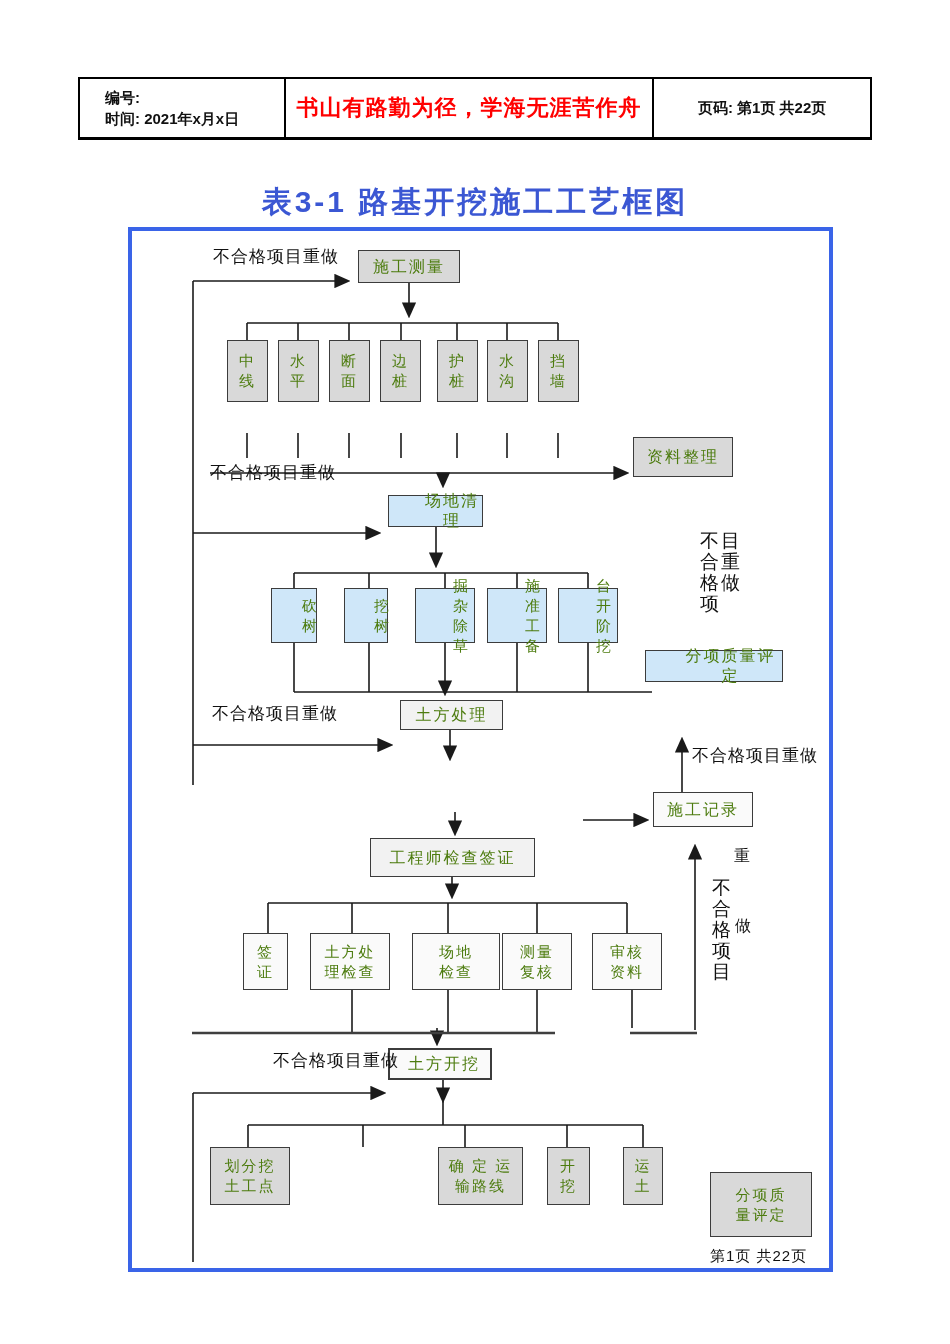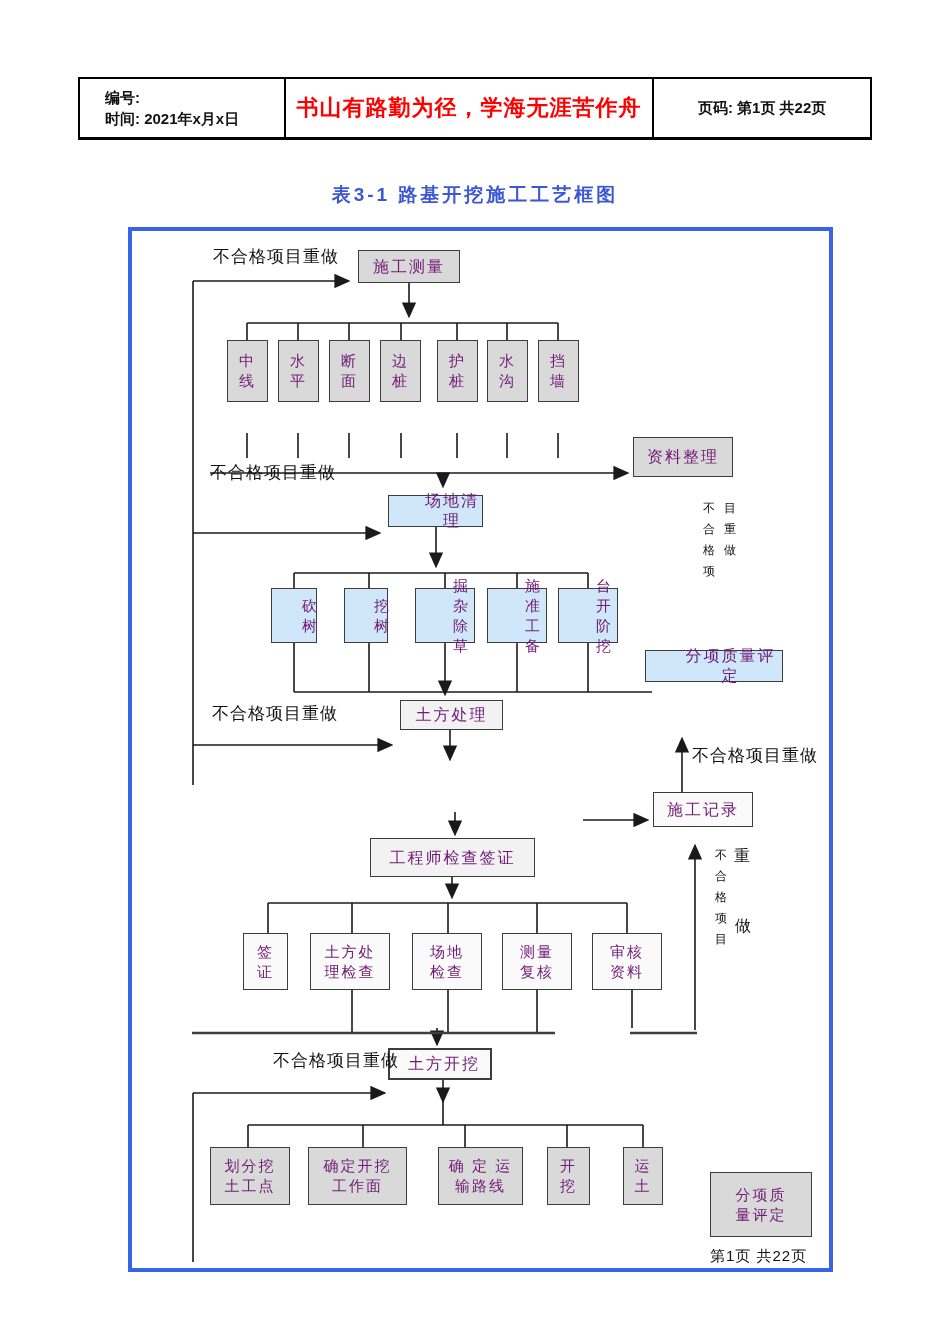--- a/index.html
+++ b/index.html
@@ -9,39 +9,39 @@
   .hdr{position:absolute;left:78px;top:77px;width:794px;height:63px;display:flex;
        border:2px solid #000;border-bottom:3px solid #000;box-sizing:border-box;}
   .hdr-cell{box-sizing:border-box;display:flex;flex-direction:column;justify-content:center;}
   .hdr-c1{width:205px;padding-left:25px;font-size:15px;font-weight:bold;line-height:21px;}
   .hdr-c2{width:372px;border-left:2px solid #000;border-right:2px solid #000;
           align-items:center;justify-content:center;}
   .hdr-c2 span{font-size:22px;font-weight:bold;color:#ff0000;letter-spacing:1px;white-space:nowrap;}
   .hdr-c3{width:217px;align-items:center;font-size:15px;font-weight:bold;}
   
   .title{position:absolute;left:0;right:0;top:182px;text-align:center;
-         font-size:19px;font-weight:bold;color:#3b57d3;letter-spacing:3px;}
+         font-size:30px;font-weight:bold;color:#3b57d3;letter-spacing:3px;}
   
   .frame{position:absolute;left:128px;top:227px;width:705px;height:1045px;
          border:4px solid #3a64e8;box-sizing:border-box;}
   
   .lines{position:absolute;left:0;top:0;pointer-events:none;}
   
   .node{position:absolute;box-sizing:border-box;border:1.6px solid #3c3c3c;background:#fafafa;
         display:flex;align-items:center;justify-content:center;text-align:center;
-        white-space:pre-line;font-size:15px;line-height:20px;letter-spacing:2px;color:#701a75;}
+        white-space:pre-line;font-size:15px;line-height:20px;letter-spacing:2px;color:#4d7c0f;}
   .node.g{background:#d9d9d9;}
   .node.b{background:#cfe7f9;padding-left:33px;}
   .node.lg{background:#f2f2f2;}
   .node.big{font-size:16px;}
   .node.thick{border-width:2px;padding-left:8px;}
   
   .fb{position:absolute;font-size:17px;color:#111;letter-spacing:1px;white-space:nowrap;}
-  .vcol{position:absolute;width:18px;font-size:12px;line-height:21px;color:#111;
-        word-break:break-all;text-align:center;}
+  .vcol{position:absolute;width:18px;font-size:19px;line-height:21px;color:#111;
+        word-break:break-all;text-align:center;margin-top:32px;}
   .vchar{position:absolute;font-size:16px;color:#111;}
   .footer{position:absolute;left:710px;top:1247px;font-size:15px;color:#111;letter-spacing:1px;}
 </style>
 </head>
 <body>
 
 <div class="page">
 
   <div class="hdr">
     <div class="hdr-cell hdr-c1">
@@ -174,33 +174,31 @@
 
 
   <div class="node big" style="left:653px;top:792px;width:100px;height:35px">施工记录</div>
 
   <div class="node lg big" style="left:370px;top:838px;width:165px;height:39px">工程师检查签证</div>
 
   <div class="node" style="left:243px;top:933px;width:45px;height:57px">签
 证</div>
   <div class="node" style="left:310px;top:933px;width:80px;height:57px">土方处
 理检查</div>
-  <div class="node" style="left:412px;top:933px;width:70px;height:57px">场地
+  <div class="node" style="left:412px;top:933px;width:88px;height:57px">场地
 检查</div>
   <div class="node" style="left:502px;top:933px;width:70px;height:57px">测量
 复核</div>
   <div class="node" style="left:592px;top:933px;width:70px;height:57px">审核
 资料</div>
 
   <div class="node big thick" style="left:388px;top:1048px;width:104px;height:32px">土方开挖</div>
 
   <div class="node g" style="left:210px;top:1147px;width:80px;height:58px">划分挖
 土工点</div>
-  <div class="node g" style="left:308px;top:1147px;width:99px;height:58px">确定开挖
-工作面</div>
   <div class="node g" style="left:438px;top:1147px;width:85px;height:58px">确 定 运
 输路线</div>
   <div class="node g" style="left:547px;top:1147px;width:43px;height:58px">开
 挖</div>
   <div class="node g" style="left:623px;top:1147px;width:40px;height:58px">运
 土</div>
 
   <div class="node g" style="left:710px;top:1172px;width:102px;height:65px">分项质
 量评定</div>
 

